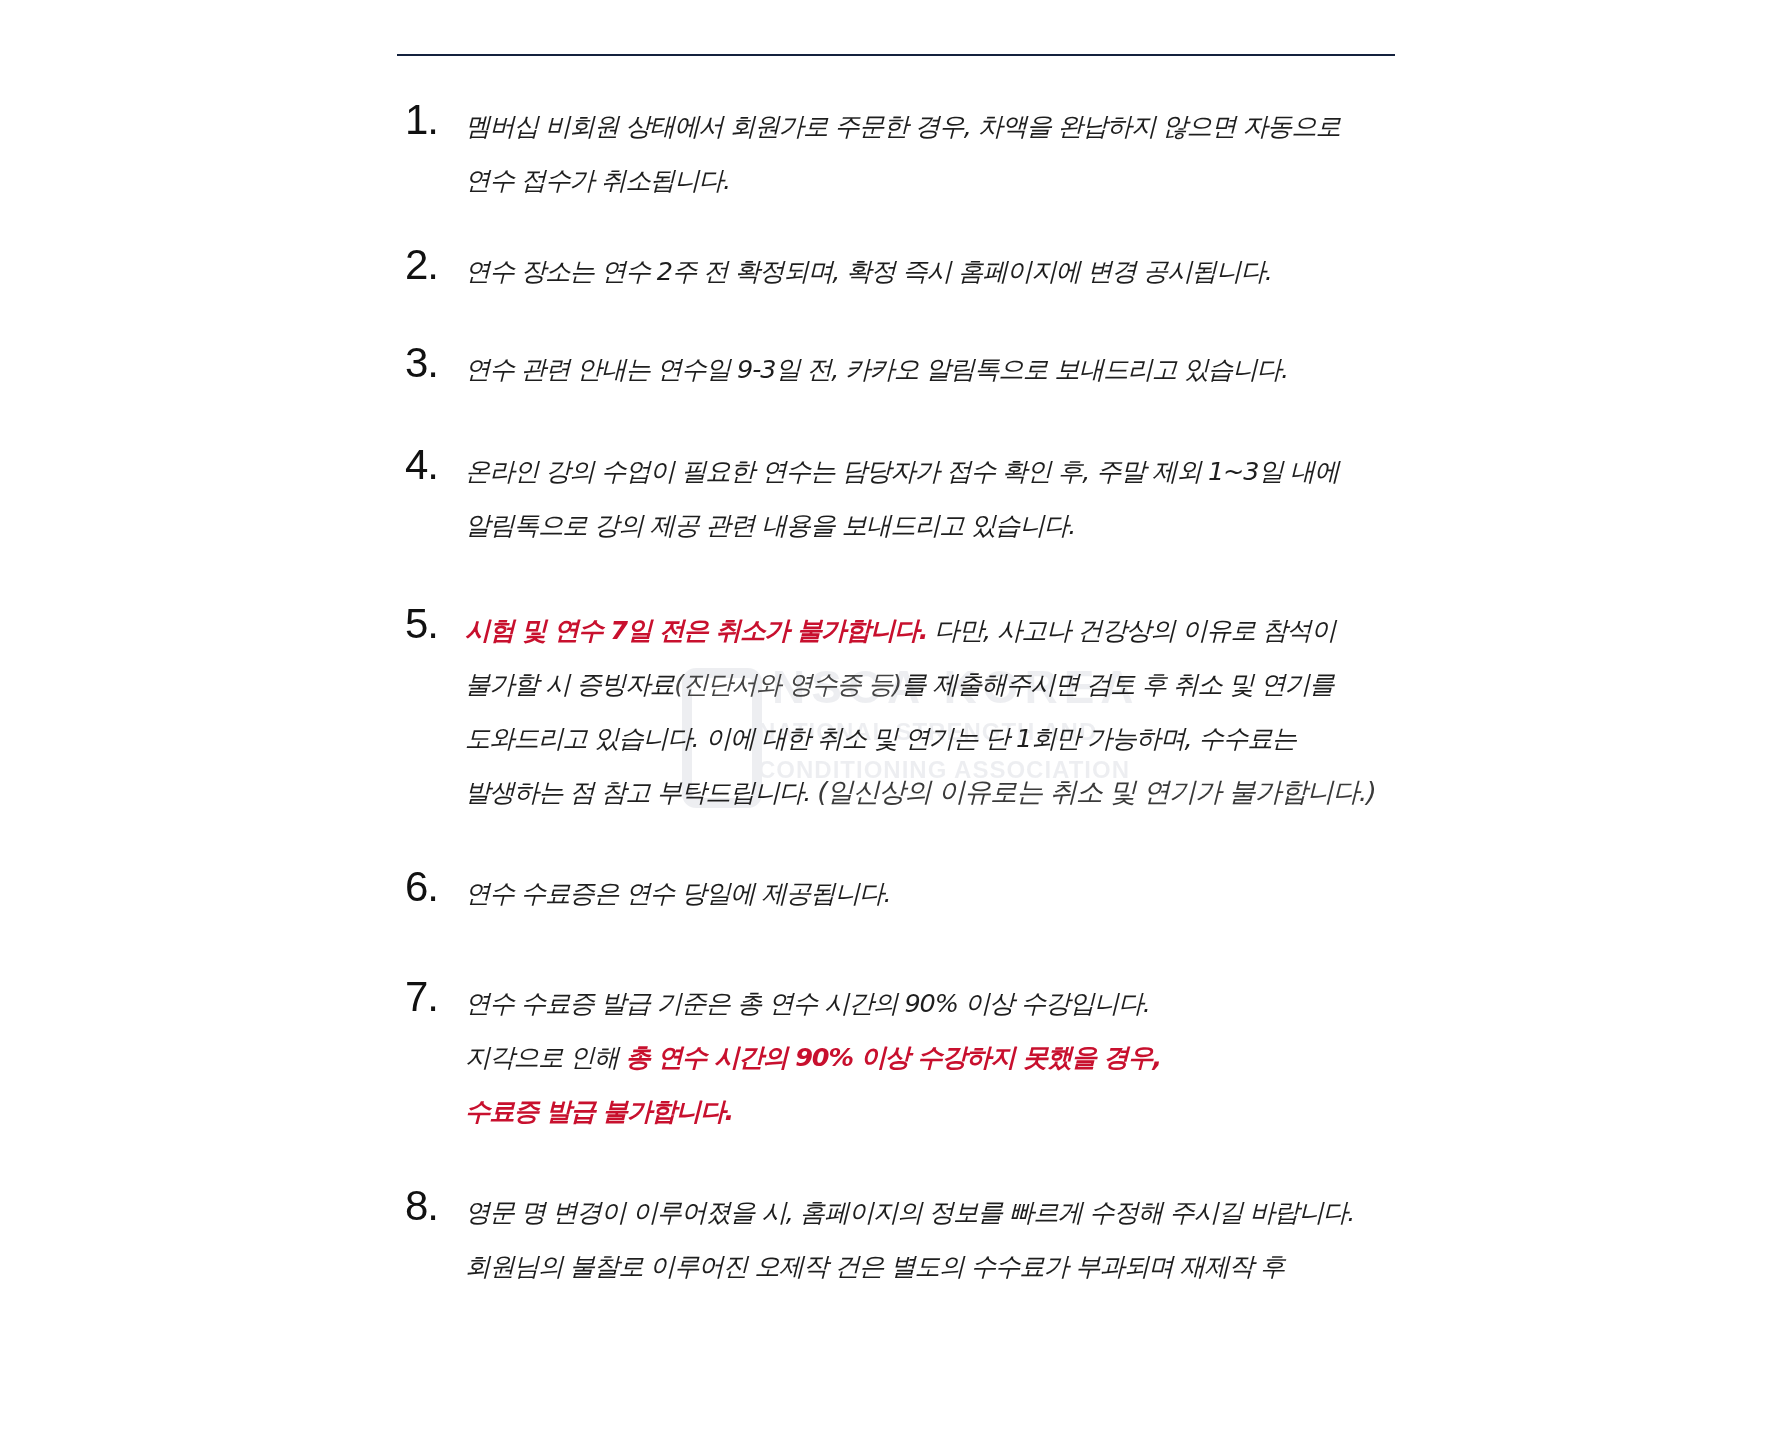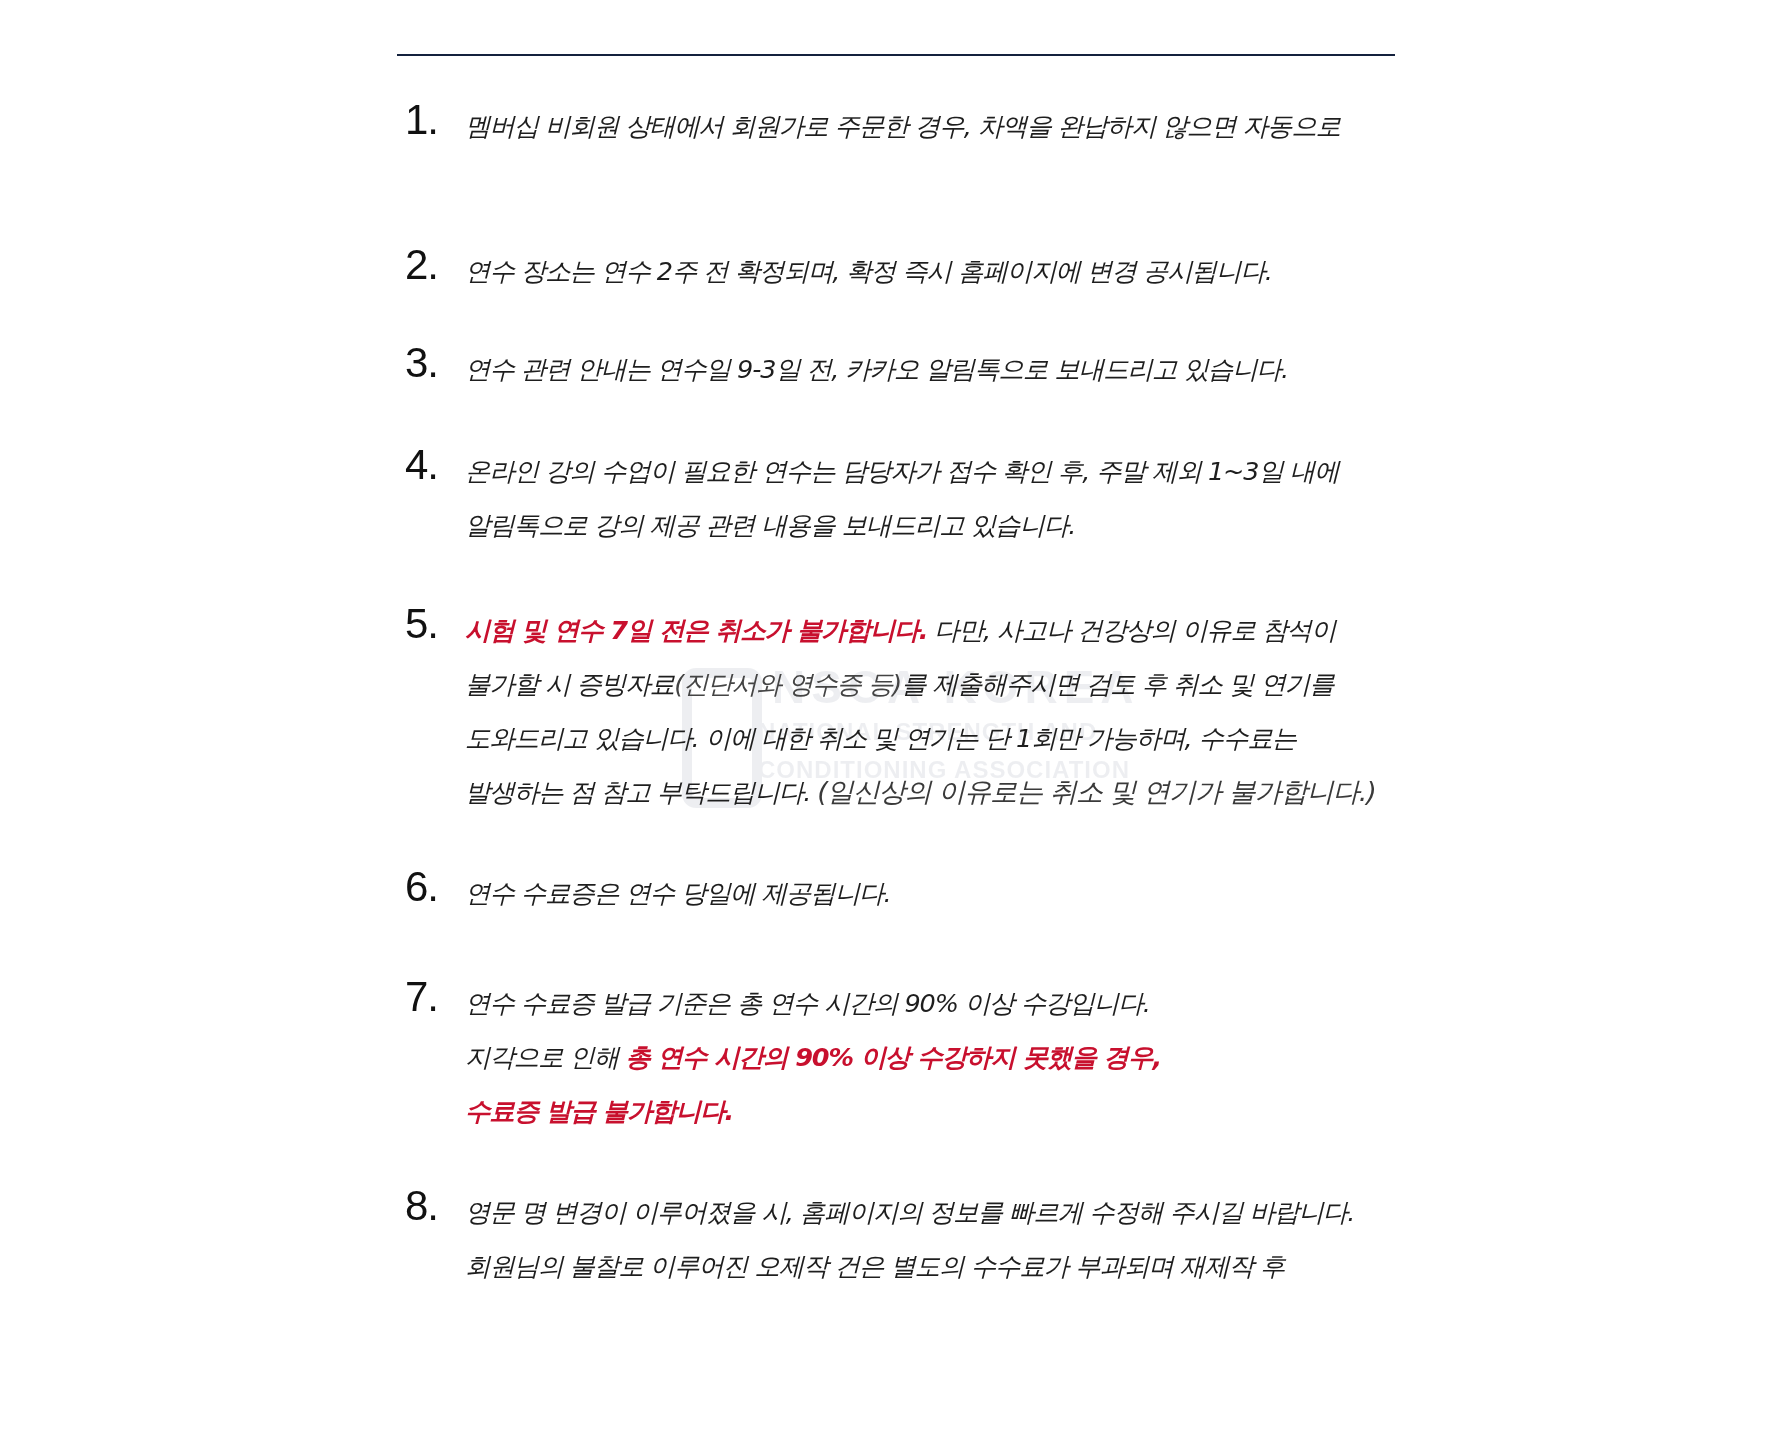--- a/index.html
+++ b/index.html
@@ -72,20 +72,21 @@
     <div class="wm-logo"></div>
     <div class="wm-brand">NSCA KOREA</div>
     <div class="wm-line1">NATIONAL STRENGTH AND</div>
     <div class="wm-line2">CONDITIONING ASSOCIATION</div>
   </div>
 
   <div class="item" style="top:99px">
     <span class="num">1.</span>
     <div class="body">
         <span class="line"><span>멤버십 비회원 상태에서 회원가로 주문한 경우, 차액을 완납하지 않으면 </span><span class="hl">자동으로</span></span>
+        <span class="line"><span class="hl">연수 접수가 취소</span><span>됩니다.</span></span>
       </div>
   </div>
   <div class="item" style="top:244px">
     <span class="num">2.</span>
     <div class="body">
         <span class="line"><span>연수 장소는 </span><span class="hl">연수 2주 전 확정</span><span>되며, 확정 즉시 홈페이지에 변경 공시됩니다.</span></span>
       </div>
   </div>
   <div class="item" style="top:342px">
     <span class="num">3.</span>

